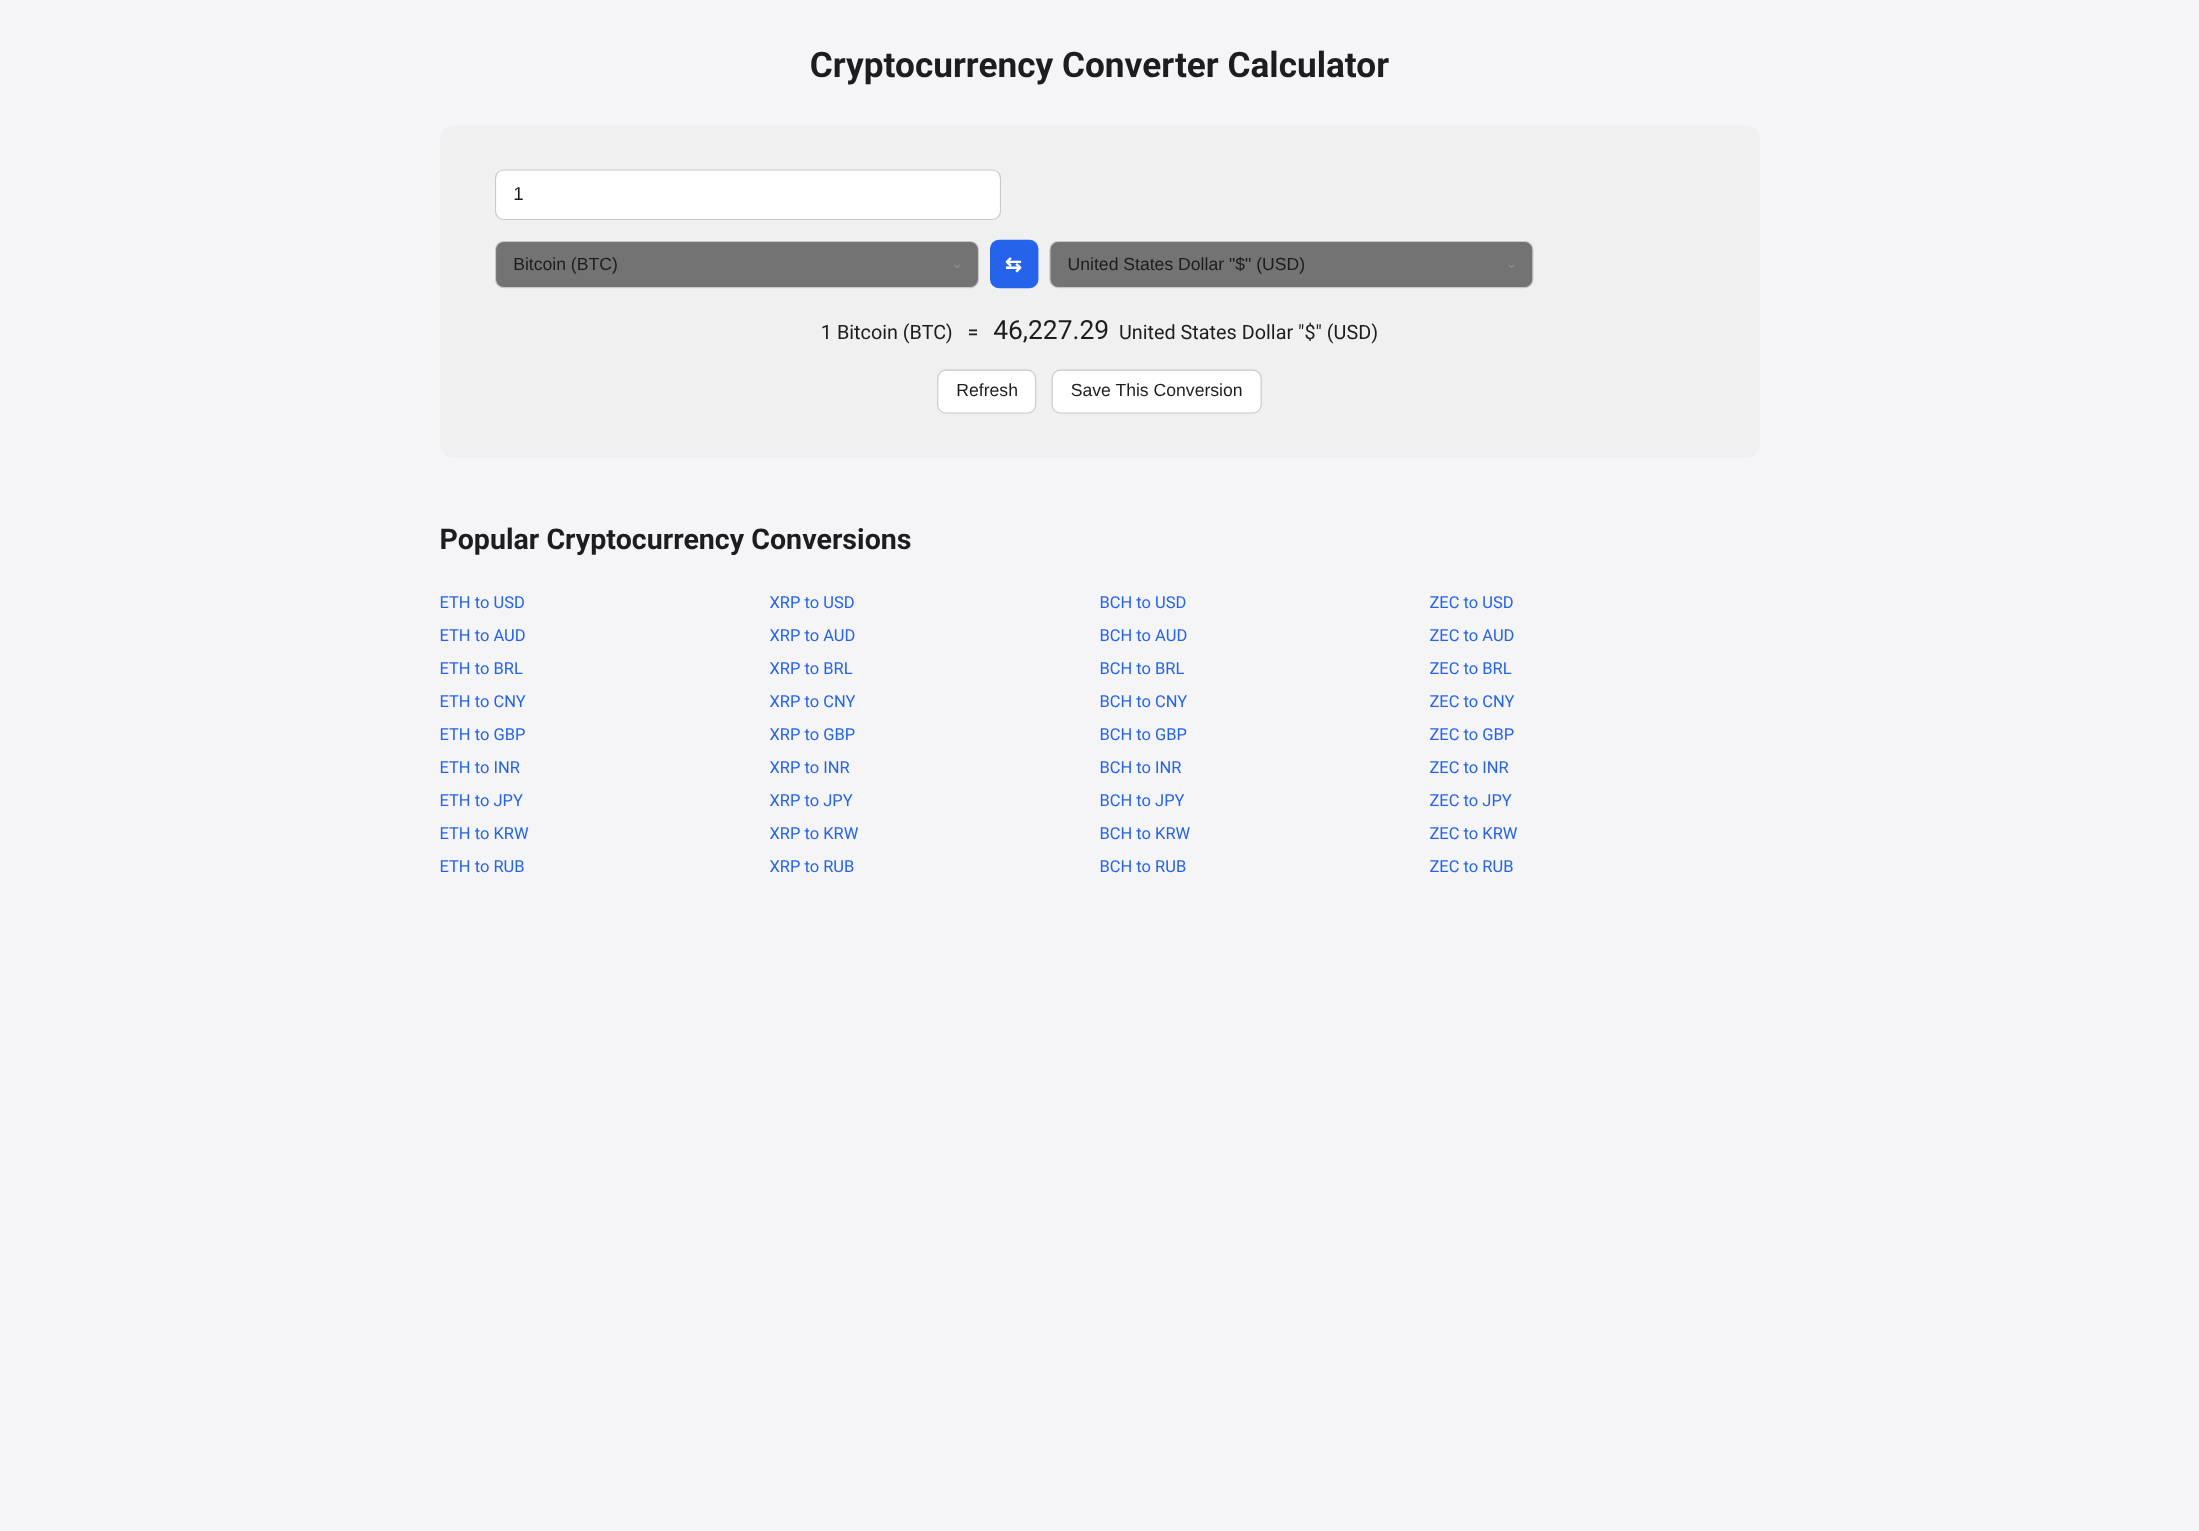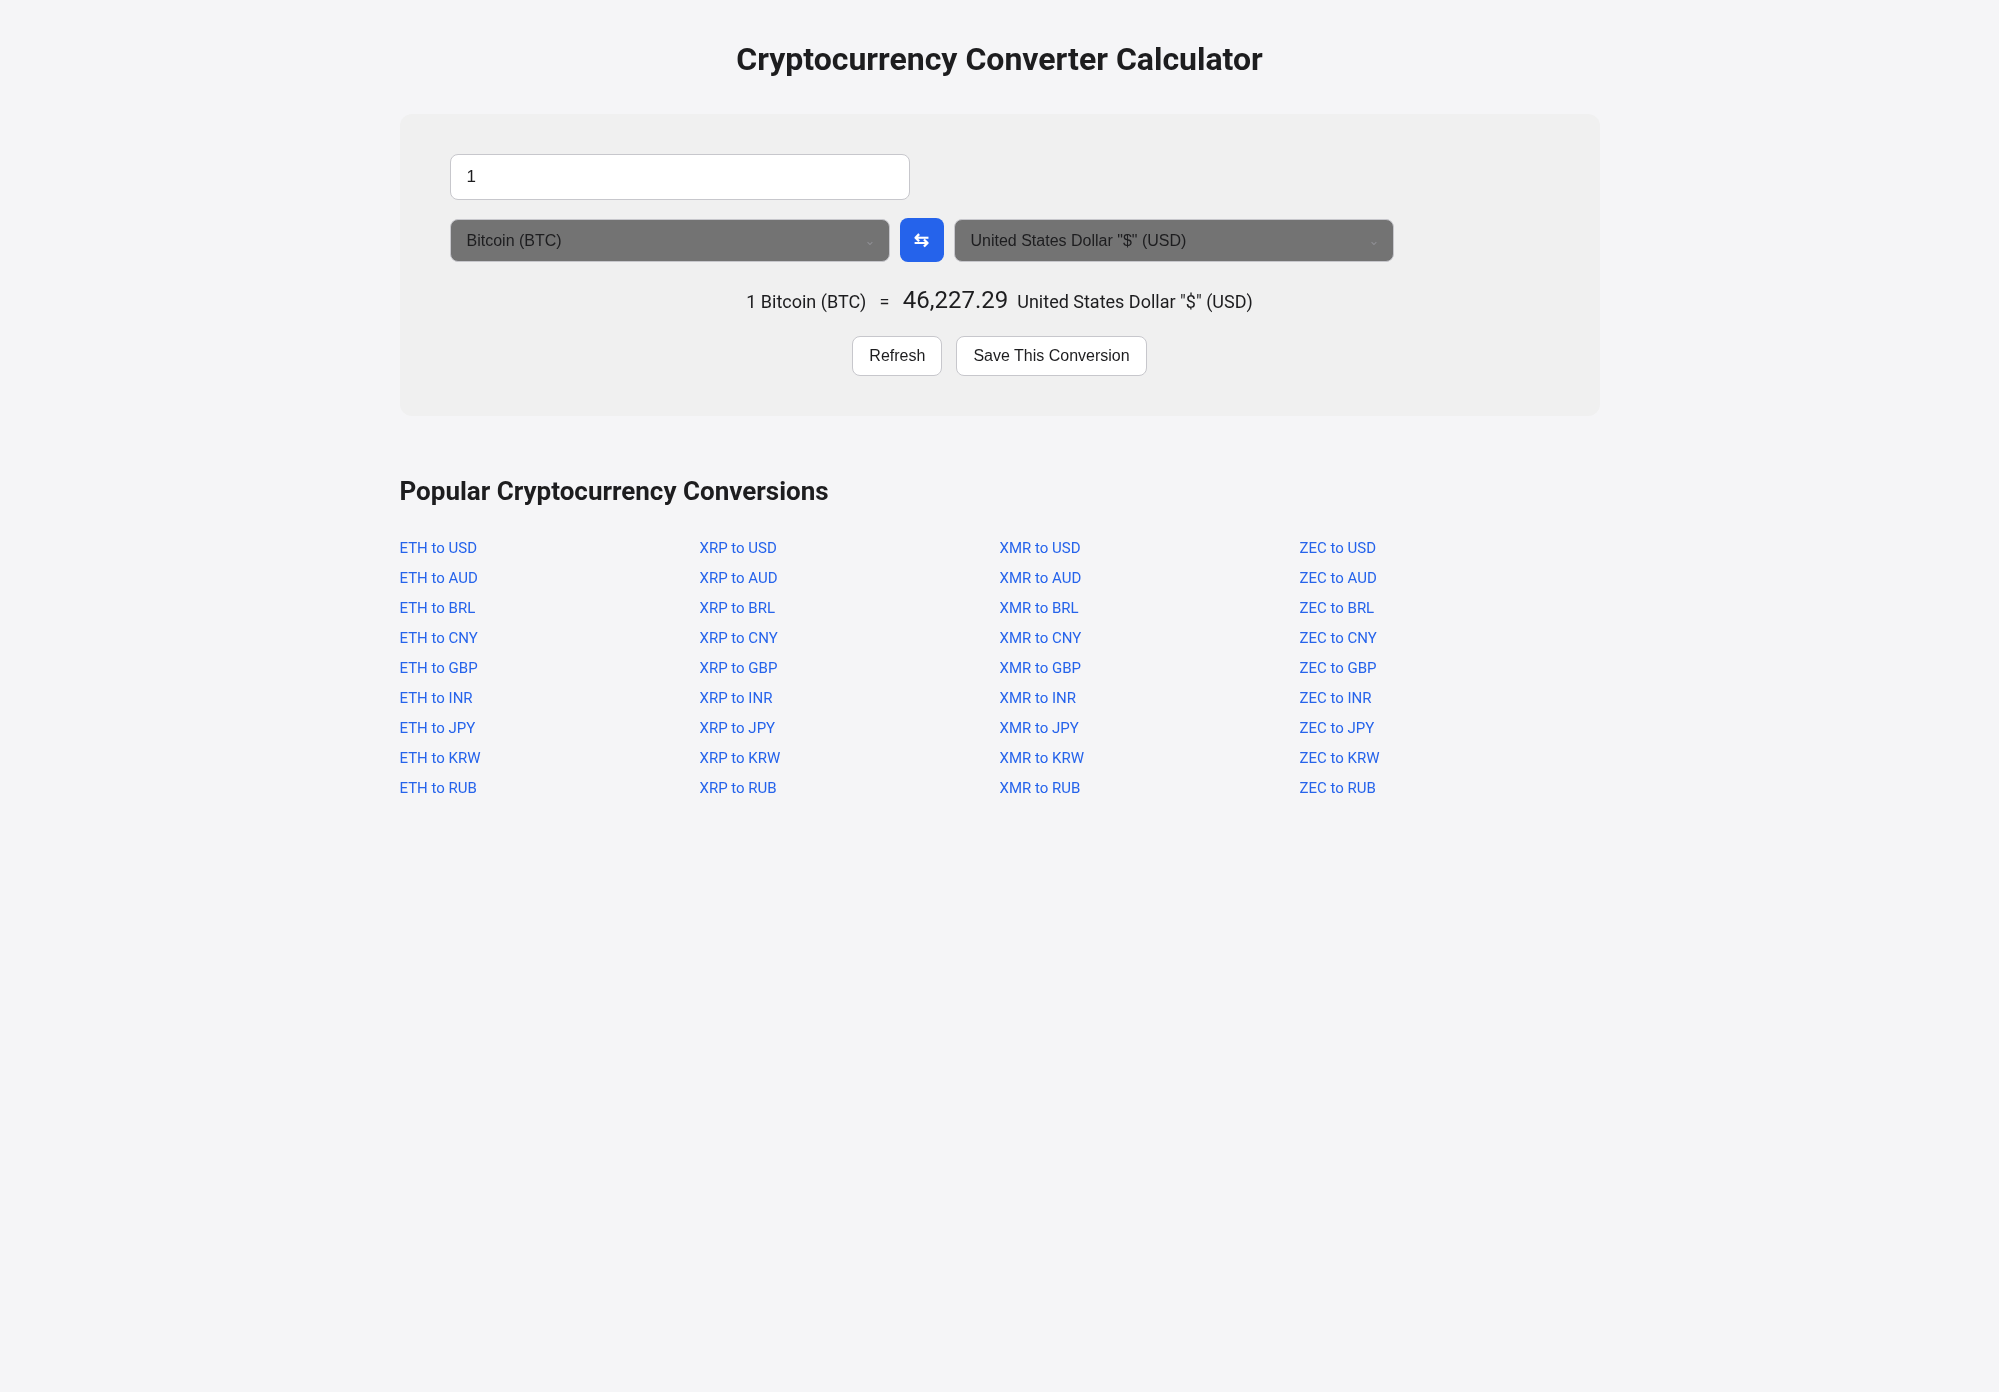--- a/index.html
+++ b/index.html
@@ -221,29 +221,29 @@
         <a class="conversion-link" href="#">XRP to AUD</a>
         <a class="conversion-link" href="#">XRP to BRL</a>
         <a class="conversion-link" href="#">XRP to CNY</a>
         <a class="conversion-link" href="#">XRP to GBP</a>
         <a class="conversion-link" href="#">XRP to INR</a>
         <a class="conversion-link" href="#">XRP to JPY</a>
         <a class="conversion-link" href="#">XRP to KRW</a>
         <a class="conversion-link" href="#">XRP to RUB</a>
       </div>
       <div class="conversion-column">
-        <a class="conversion-link" href="#">XMR to USD</a>
-        <a class="conversion-link" href="#">XMR to AUD</a>
-        <a class="conversion-link" href="#">XMR to BRL</a>
-        <a class="conversion-link" href="#">XMR to CNY</a>
-        <a class="conversion-link" href="#">XMR to GBP</a>
-        <a class="conversion-link" href="#">XMR to INR</a>
-        <a class="conversion-link" href="#">XMR to JPY</a>
-        <a class="conversion-link" href="#">XMR to KRW</a>
-        <a class="conversion-link" href="#">XMR to RUB</a>
+        <a class="conversion-link" href="#">BCH to USD</a>
+        <a class="conversion-link" href="#">BCH to AUD</a>
+        <a class="conversion-link" href="#">BCH to BRL</a>
+        <a class="conversion-link" href="#">BCH to CNY</a>
+        <a class="conversion-link" href="#">BCH to GBP</a>
+        <a class="conversion-link" href="#">BCH to INR</a>
+        <a class="conversion-link" href="#">BCH to JPY</a>
+        <a class="conversion-link" href="#">BCH to KRW</a>
+        <a class="conversion-link" href="#">BCH to RUB</a>
       </div>
       <div class="conversion-column">
         <a class="conversion-link" href="#">ZEC to USD</a>
         <a class="conversion-link" href="#">ZEC to AUD</a>
         <a class="conversion-link" href="#">ZEC to BRL</a>
         <a class="conversion-link" href="#">ZEC to CNY</a>
         <a class="conversion-link" href="#">ZEC to GBP</a>
         <a class="conversion-link" href="#">ZEC to INR</a>
         <a class="conversion-link" href="#">ZEC to JPY</a>
         <a class="conversion-link" href="#">ZEC to KRW</a>

